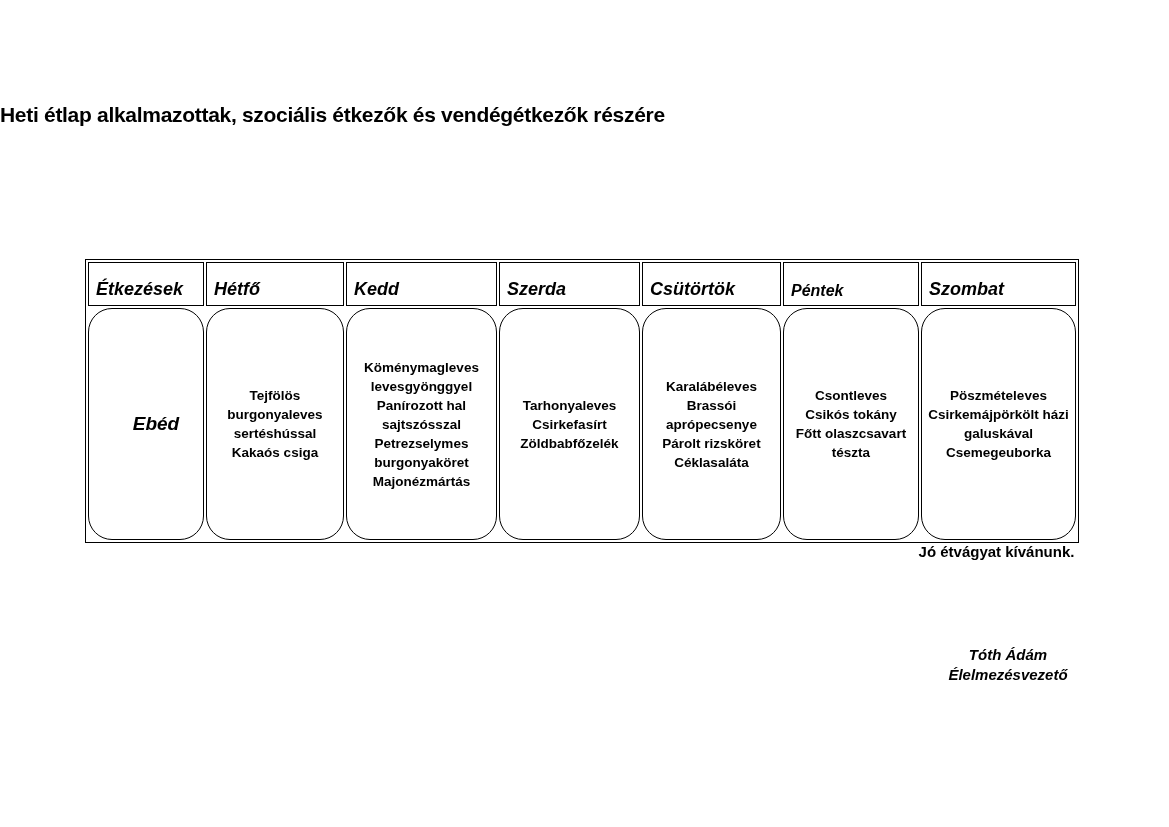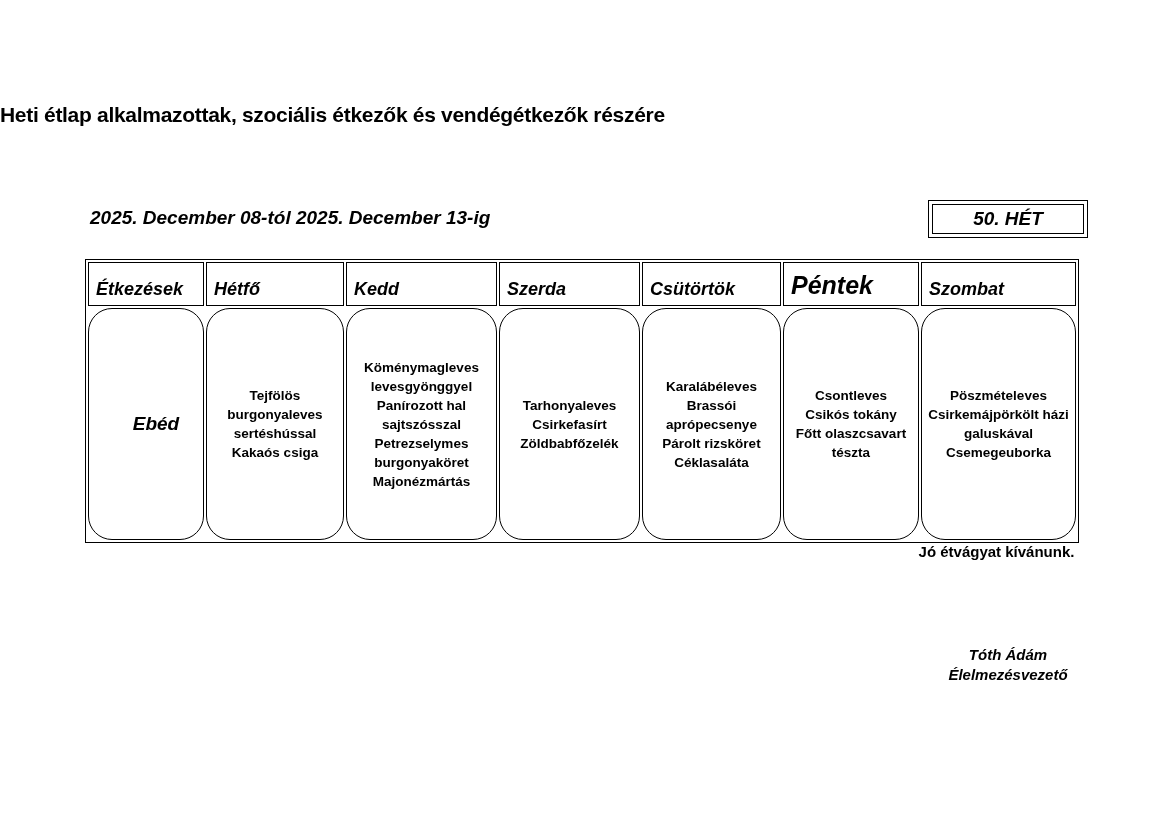--- a/index.html
+++ b/index.html
@@ -72,21 +72,21 @@
     height: 44px;
     text-align: left;
     vertical-align: bottom;
     padding: 2px 2px 5px 7px;
     font-size: 18px;
     font-weight: bold;
     font-style: italic;
     overflow: hidden;
     white-space: nowrap;
   }
-  .menu-table th.big { font-size: 25px; }
+  .menu-table th.big { font-size: 16px; }
   .menu-table td {
     height: 232px;
     vertical-align: middle;
     text-align: center;
     border-radius: 24px;
   }
   .menu-table td.row-label {
     font-size: 19px;
     font-weight: bold;
     font-style: italic;
@@ -127,25 +127,21 @@
     font-style: italic;
   }
 </style>
 </head>
 <body>
 
 <div class="page">
 
   <h1 class="title">Heti étlap alkalmazottak, szociális étkezők és vendégétkezők részére</h1>
 
-  <div class="date-line">2025. December 08-tól 2025. December 13-ig</div>
 
-  <div class="week-box">
-    <div class="week-box-inner">50. HÉT</div>
-  </div>
 
   <table class="menu-table">
     <colgroup>
       <col style="width:116px">
       <col style="width:138px">
       <col style="width:151px">
       <col style="width:141px">
       <col style="width:139px">
       <col style="width:136px">
       <col style="width:155px">

